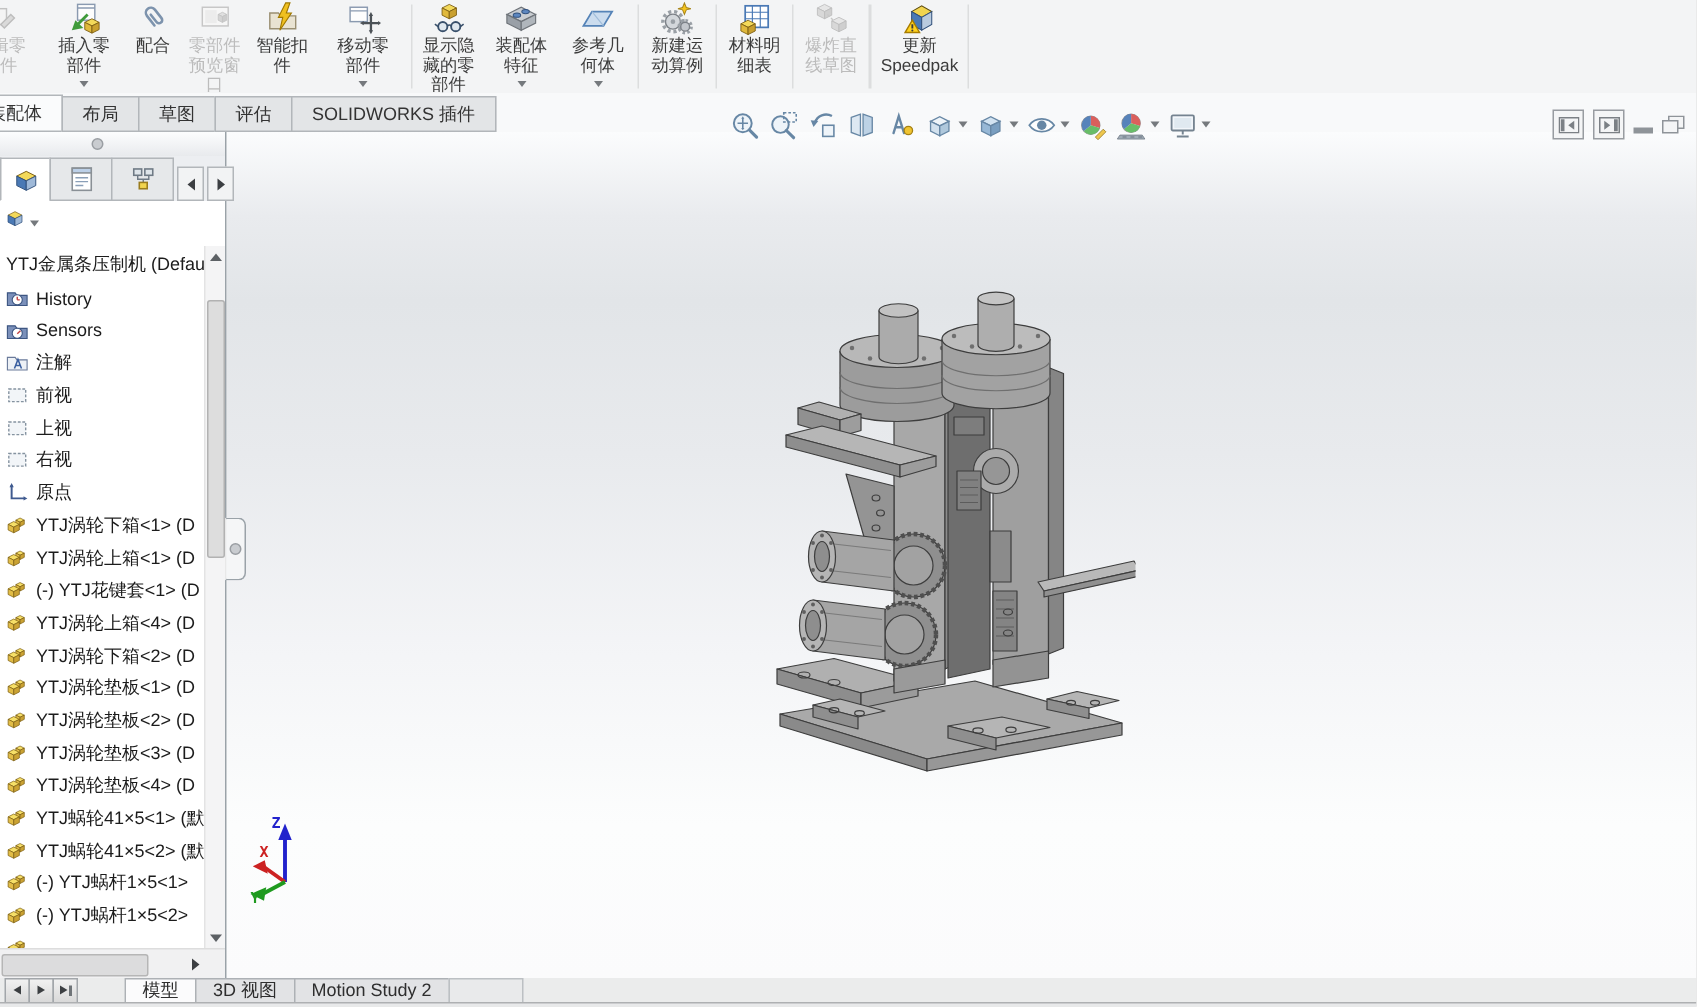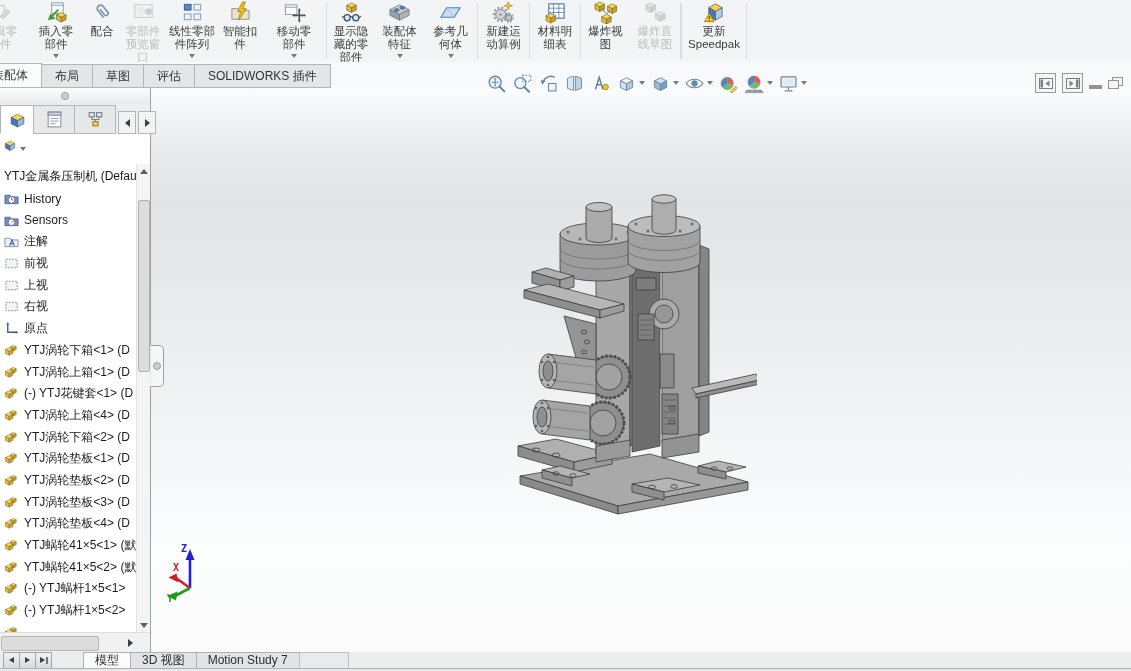--- a/index.html
+++ b/index.html
@@ -340,28 +340,20 @@
         <div class="rb-label">配合</div>
       </div>
       <div class="rb-btn disabled" style="width:46px">
         <svg class="rb-icon">
             <use href="#i-preview"></use>
           </svg>
         <div class="rb-label">零部件
 预览窗
 口</div>
       </div>
-      <div class="rb-btn" style="width:52px">
-        <svg class="rb-icon">
-            <use href="#i-linear"></use>
-          </svg>
-        <div class="rb-label">线性零部
-件阵列</div>
-        <div class="rb-caret"></div>
-      </div>
       <div class="rb-btn" style="width:44px">
         <svg class="rb-icon">
             <use href="#i-fastener"></use>
           </svg>
         <div class="rb-label">智能扣
 件</div>
       </div>
       <div class="rb-btn" style="width:64px">
         <svg class="rb-icon">
             <use href="#i-move"></use>
@@ -405,27 +397,20 @@
       </div>
       <div class="rb-sep"></div>
       <div class="rb-btn" style="width:50px">
         <svg class="rb-icon">
             <use href="#i-bom"></use>
           </svg>
         <div class="rb-label">材料明
 细表</div>
       </div>
       <div class="rb-sep"></div>
-      <div class="rb-btn" style="width:49px">
-        <svg class="rb-icon">
-            <use href="#i-explode"></use>
-          </svg>
-        <div class="rb-label">爆炸视
-图</div>
-      </div>
       <div class="rb-btn disabled" style="width:50px">
         <svg class="rb-icon">
             <use href="#i-explsk"></use>
           </svg>
         <div class="rb-label">爆炸直
 线草图</div>
       </div>
       <div class="rb-sep"></div>
       <div class="rb-sep"></div>
       <div class="rb-btn" style="width:64px">
@@ -866,18 +851,18 @@
     <div class="nav-btn">
         <div class="tri-r"></div>
       </div>
     <div class="nav-btn">
         <div class="tri-r"></div>
         <div class="nbar"></div>
       </div>
     <div style="width:32px"></div>
     <div class="b-tab active">模型</div>
     <div class="b-tab">3D 视图</div>
-    <div class="b-tab">Motion Study 7</div>
+    <div class="b-tab">Motion Study 2</div>
     <div class="b-stub"></div>
   </div>
   <div class="statusbar"></div>
 
 </div>
 
 </body></html>

